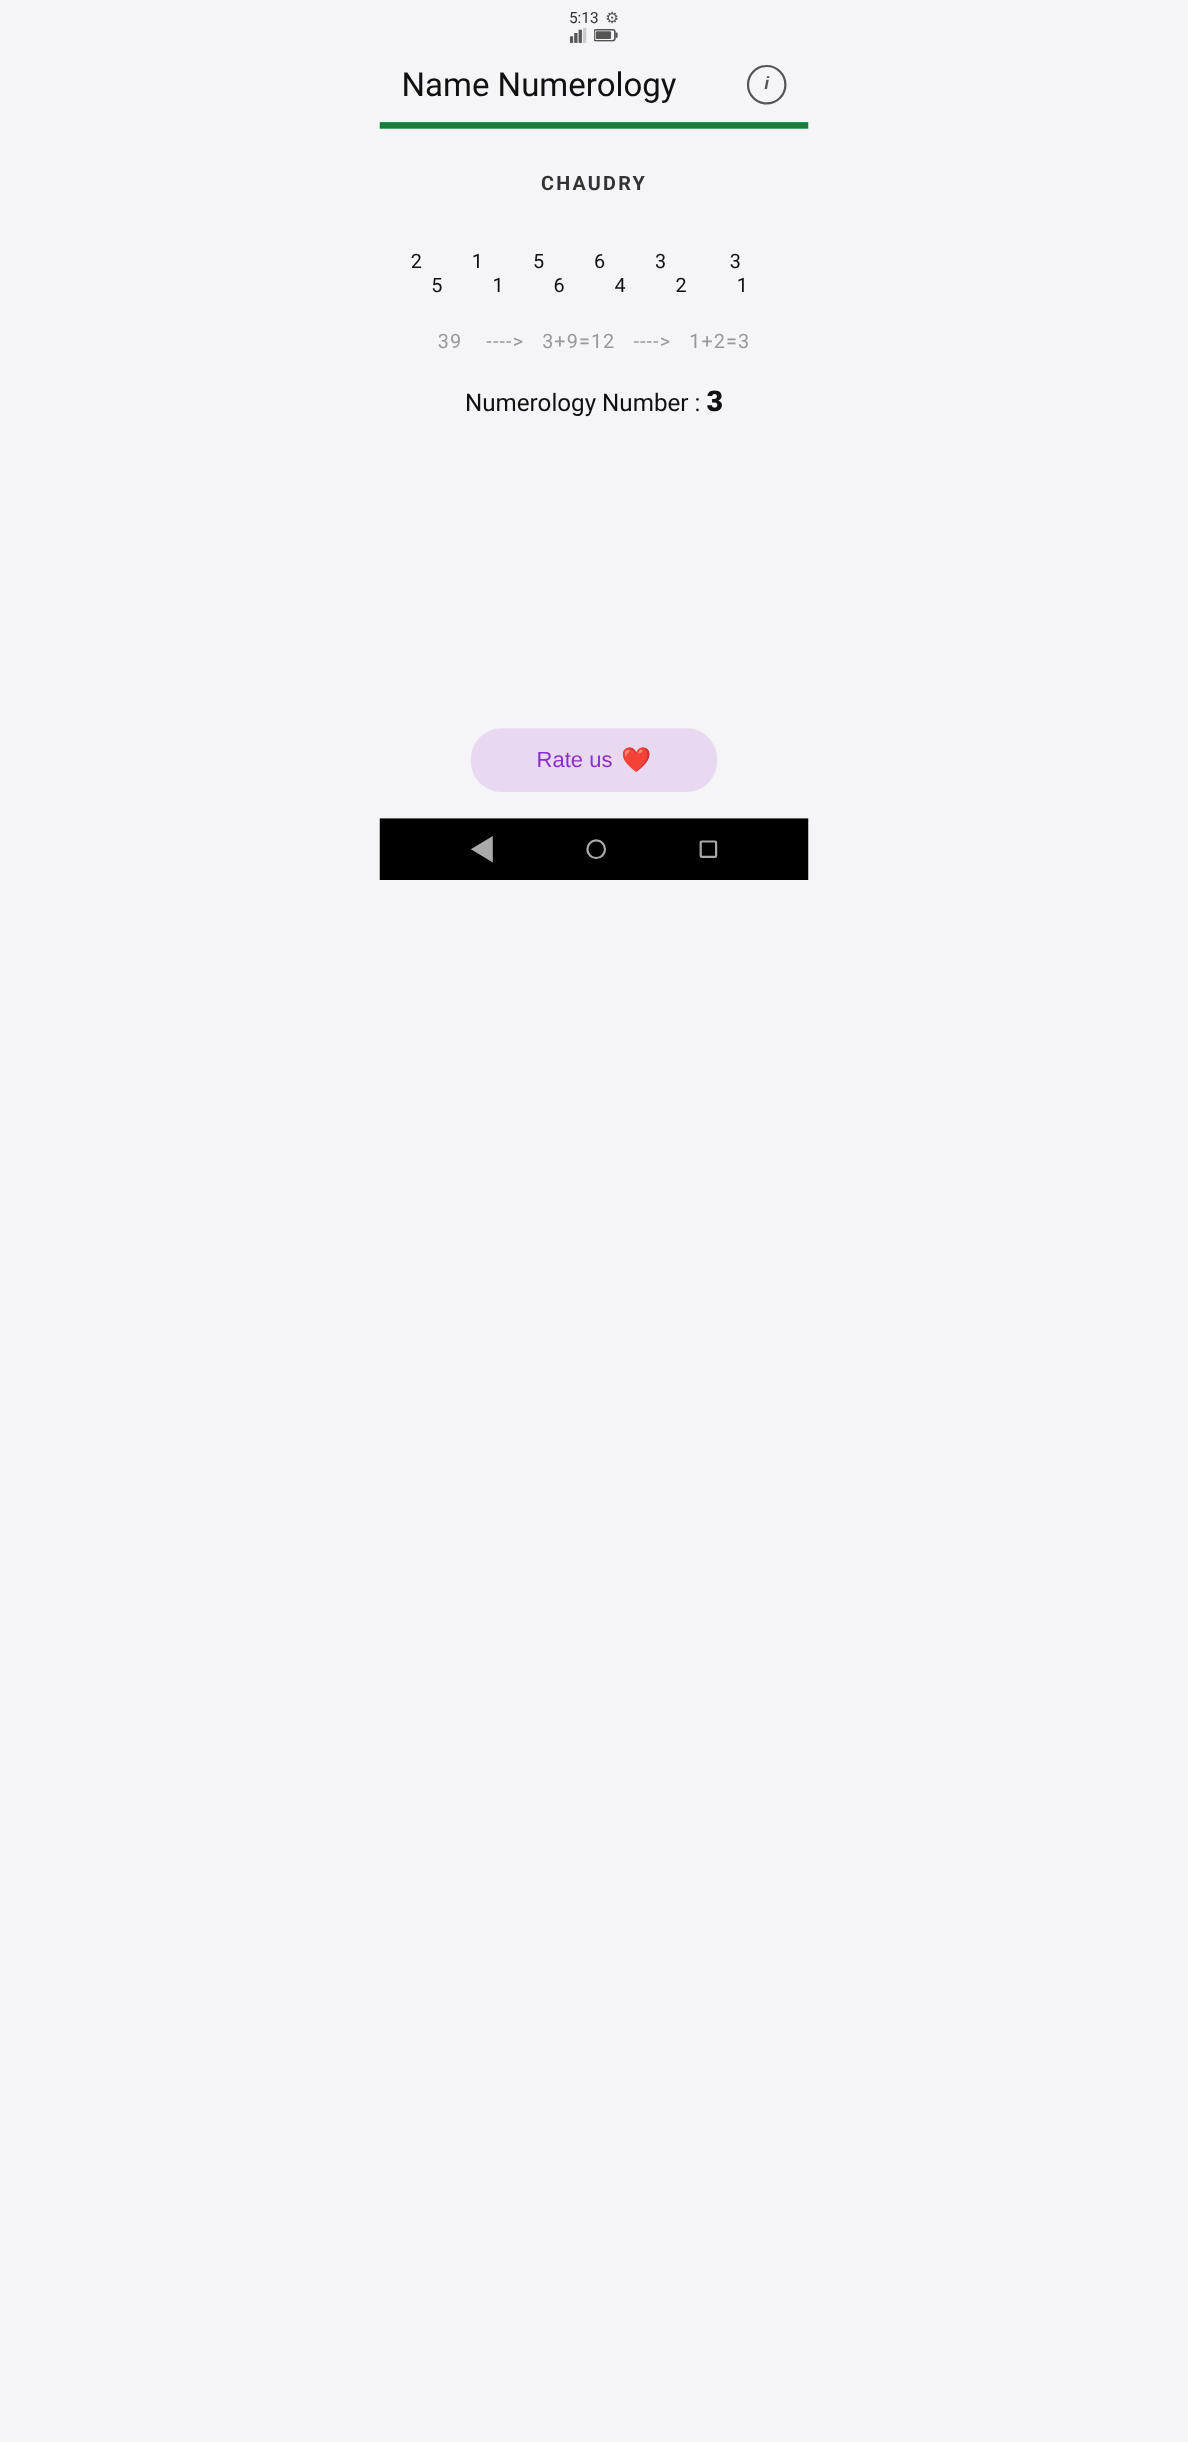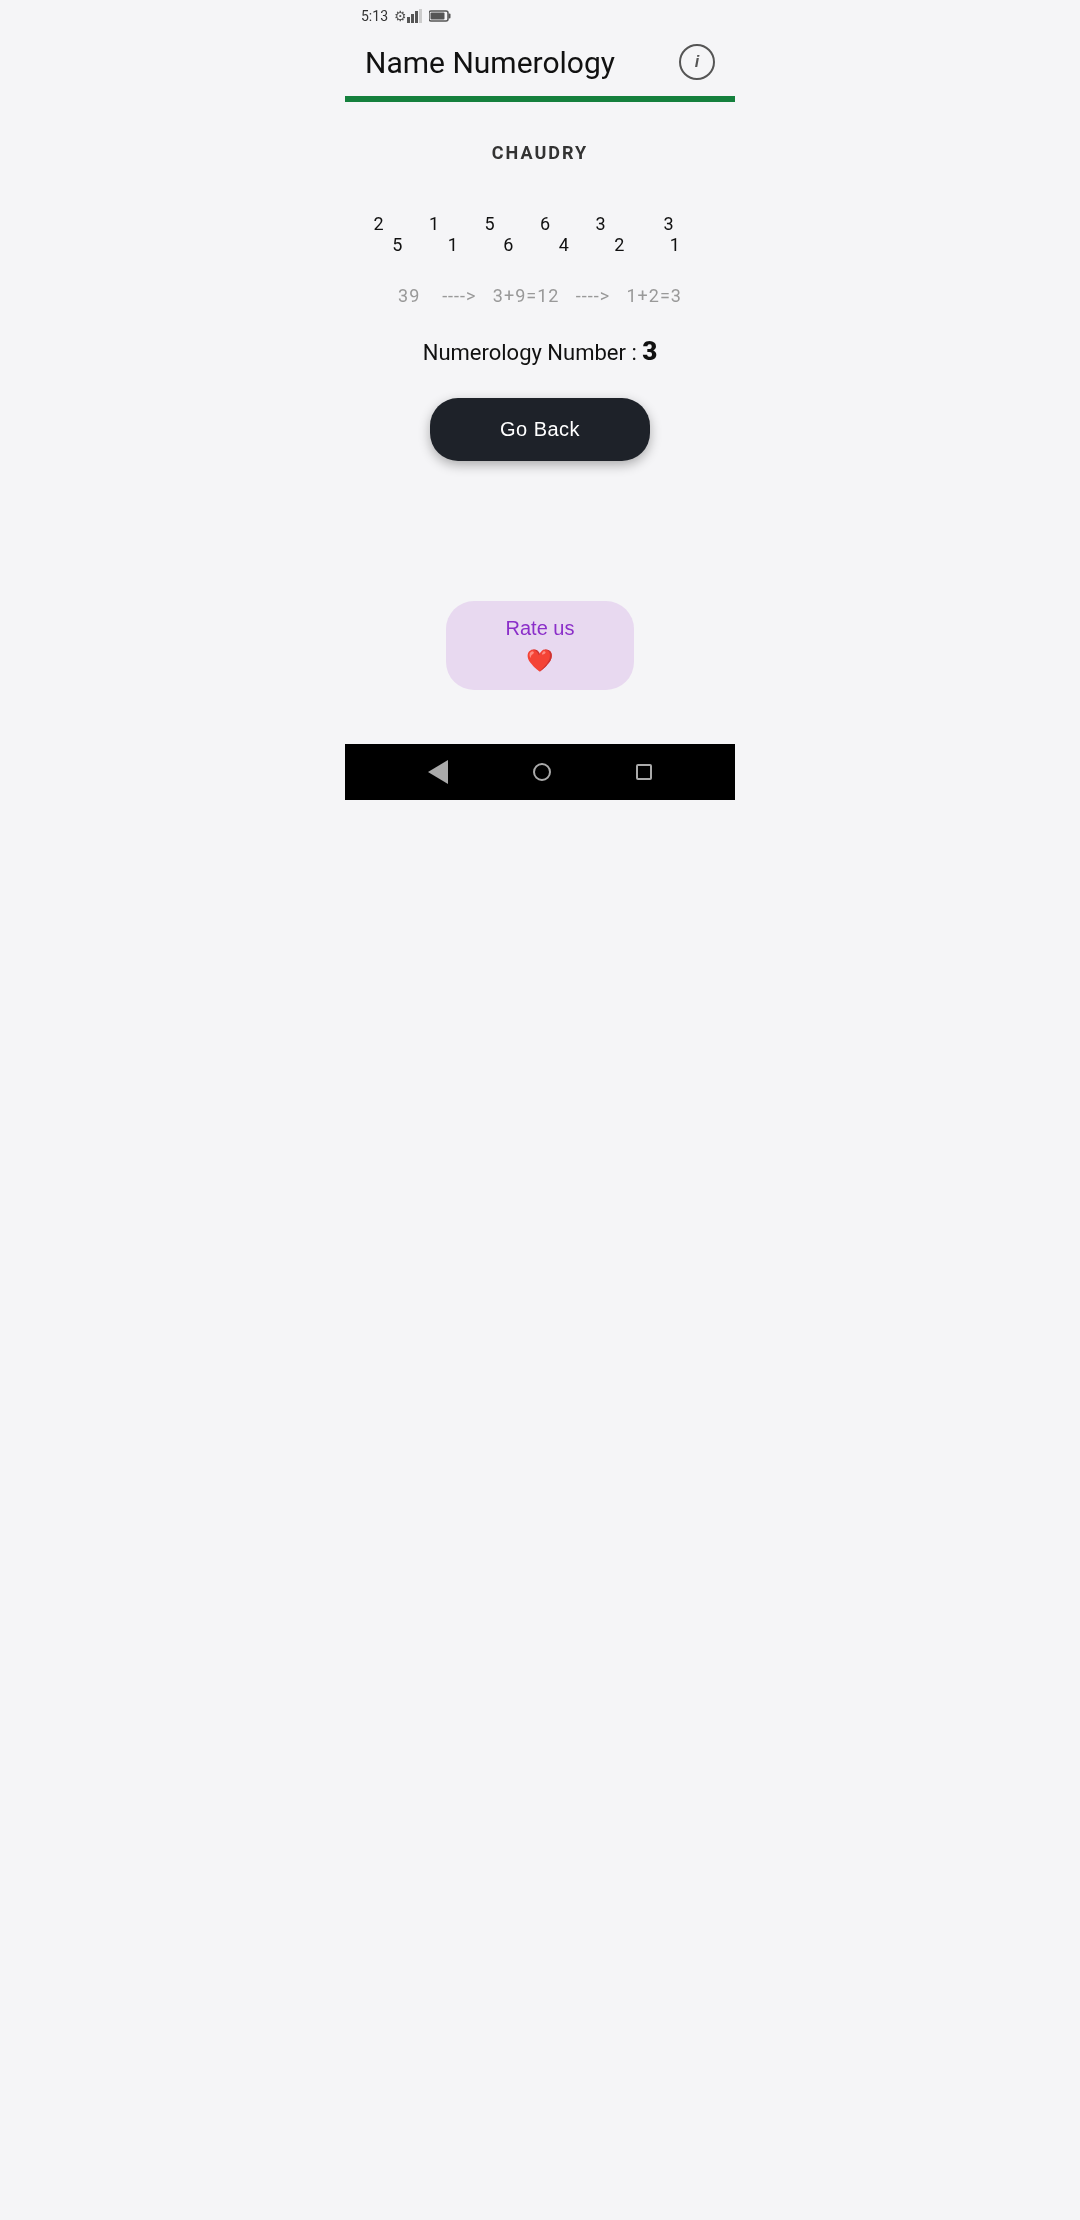--- a/index.html
+++ b/index.html
@@ -19,20 +19,21 @@
       margin: 0 auto;
       position: relative;
     }
 
     .status-bar {
       display: flex;
       justify-content: flex-start;
       align-items: center;
       padding: 8px 16px;
       background: #f5f5f7;
+      flex-direction: column;
     }
 
     .status-left {
       font-size: 14px;
       color: #333;
       display: flex;
       align-items: center;
       gap: 6px;
     }
 
@@ -146,25 +147,23 @@
 
     .rate-us-btn {
       background: #e8d9f0;
       color: #8b2fc9;
       border: none;
       border-radius: 28px;
       padding: 16px 60px;
       font-size: 20px;
       font-weight: 500;
       cursor: pointer;
-      margin-bottom: 30px;
       display: flex;
       align-items: center;
       gap: 8px;
-      flex-direction: column;
     }
 
     .heart-icon {
       color: #e53935;
       font-size: 22px;
     }
 
     .nav-bar {
       background: #000;
       height: 56px;
@@ -255,21 +254,20 @@
   </div>
 
   <div class="calculation-row">
     39 &nbsp;&nbsp; ----&gt; &nbsp; 3+9=12 &nbsp; ----&gt; &nbsp; 1+2=3
   </div>
 
   <div class="numerology-result">
     <span>Numerology Number : </span><strong>3</strong>
   </div>
 
-  <button class="go-back-btn">Go Back</button>
 
   <div class="spacer"></div>
 
 </div>
 
 <div style="display:flex; justify-content:center; padding-bottom: 24px;">
   <button class="rate-us-btn">
     <span>Rate us</span>
     <span class="heart-icon">❤️</span>
   </button>

